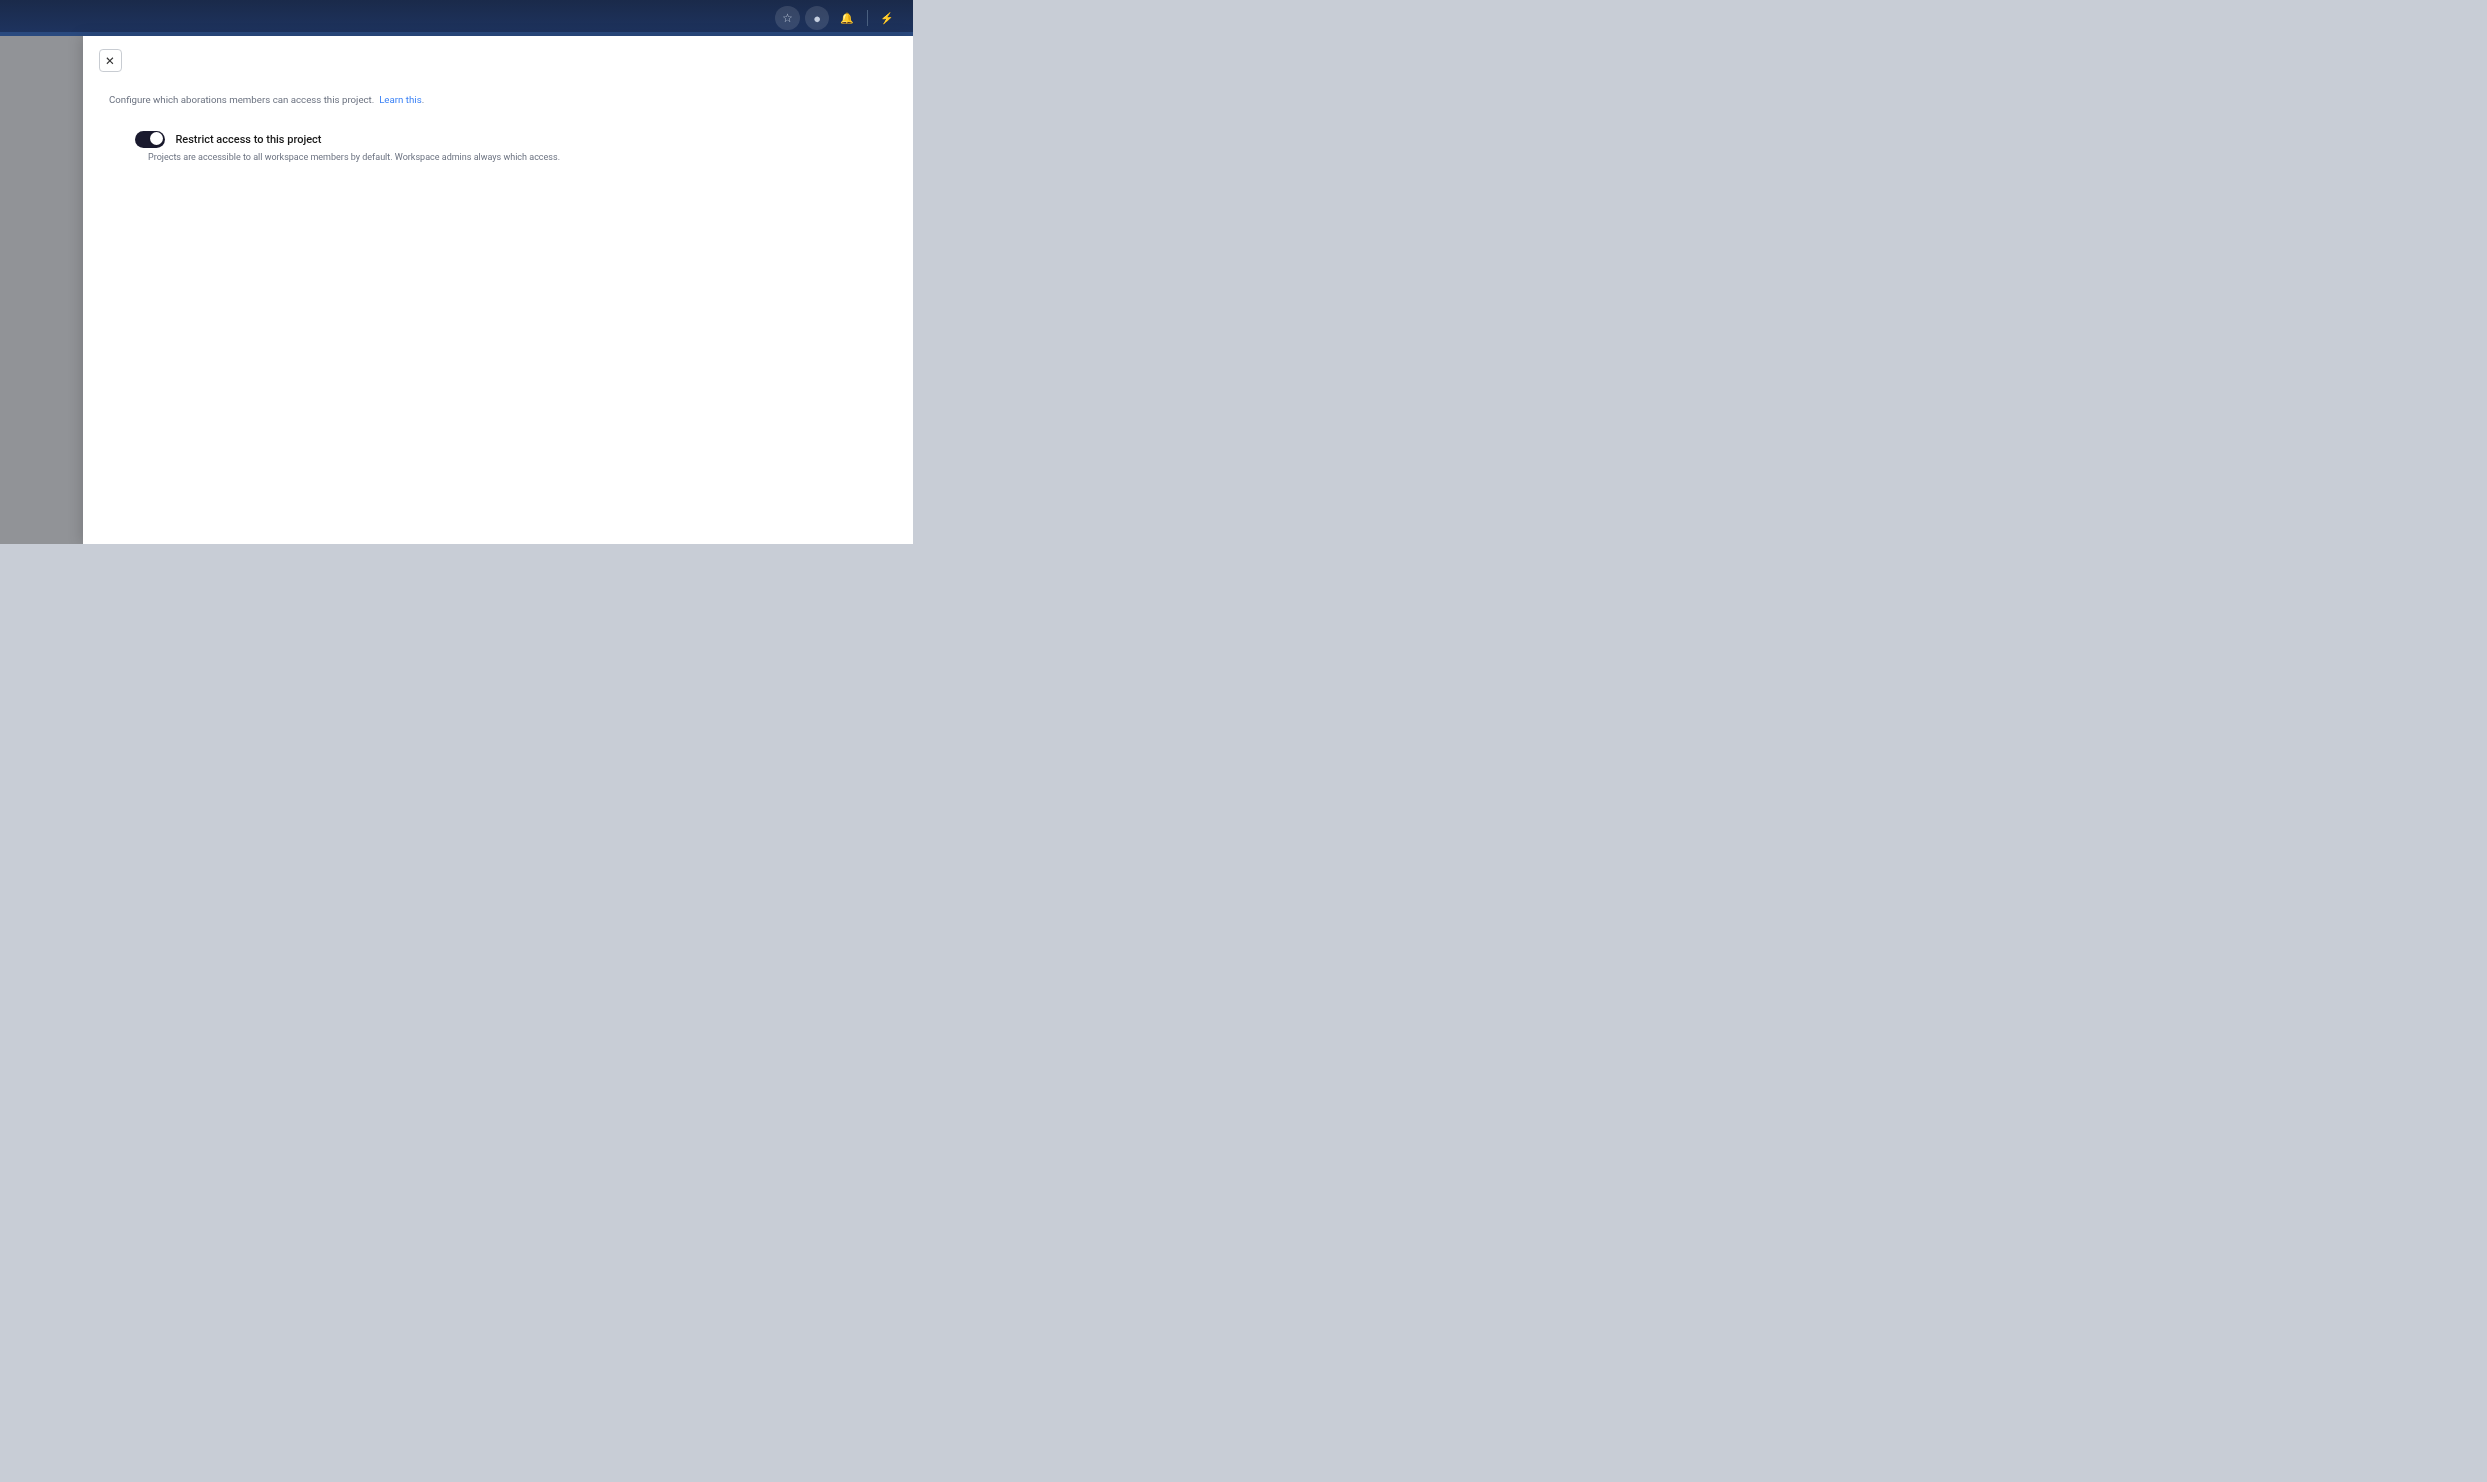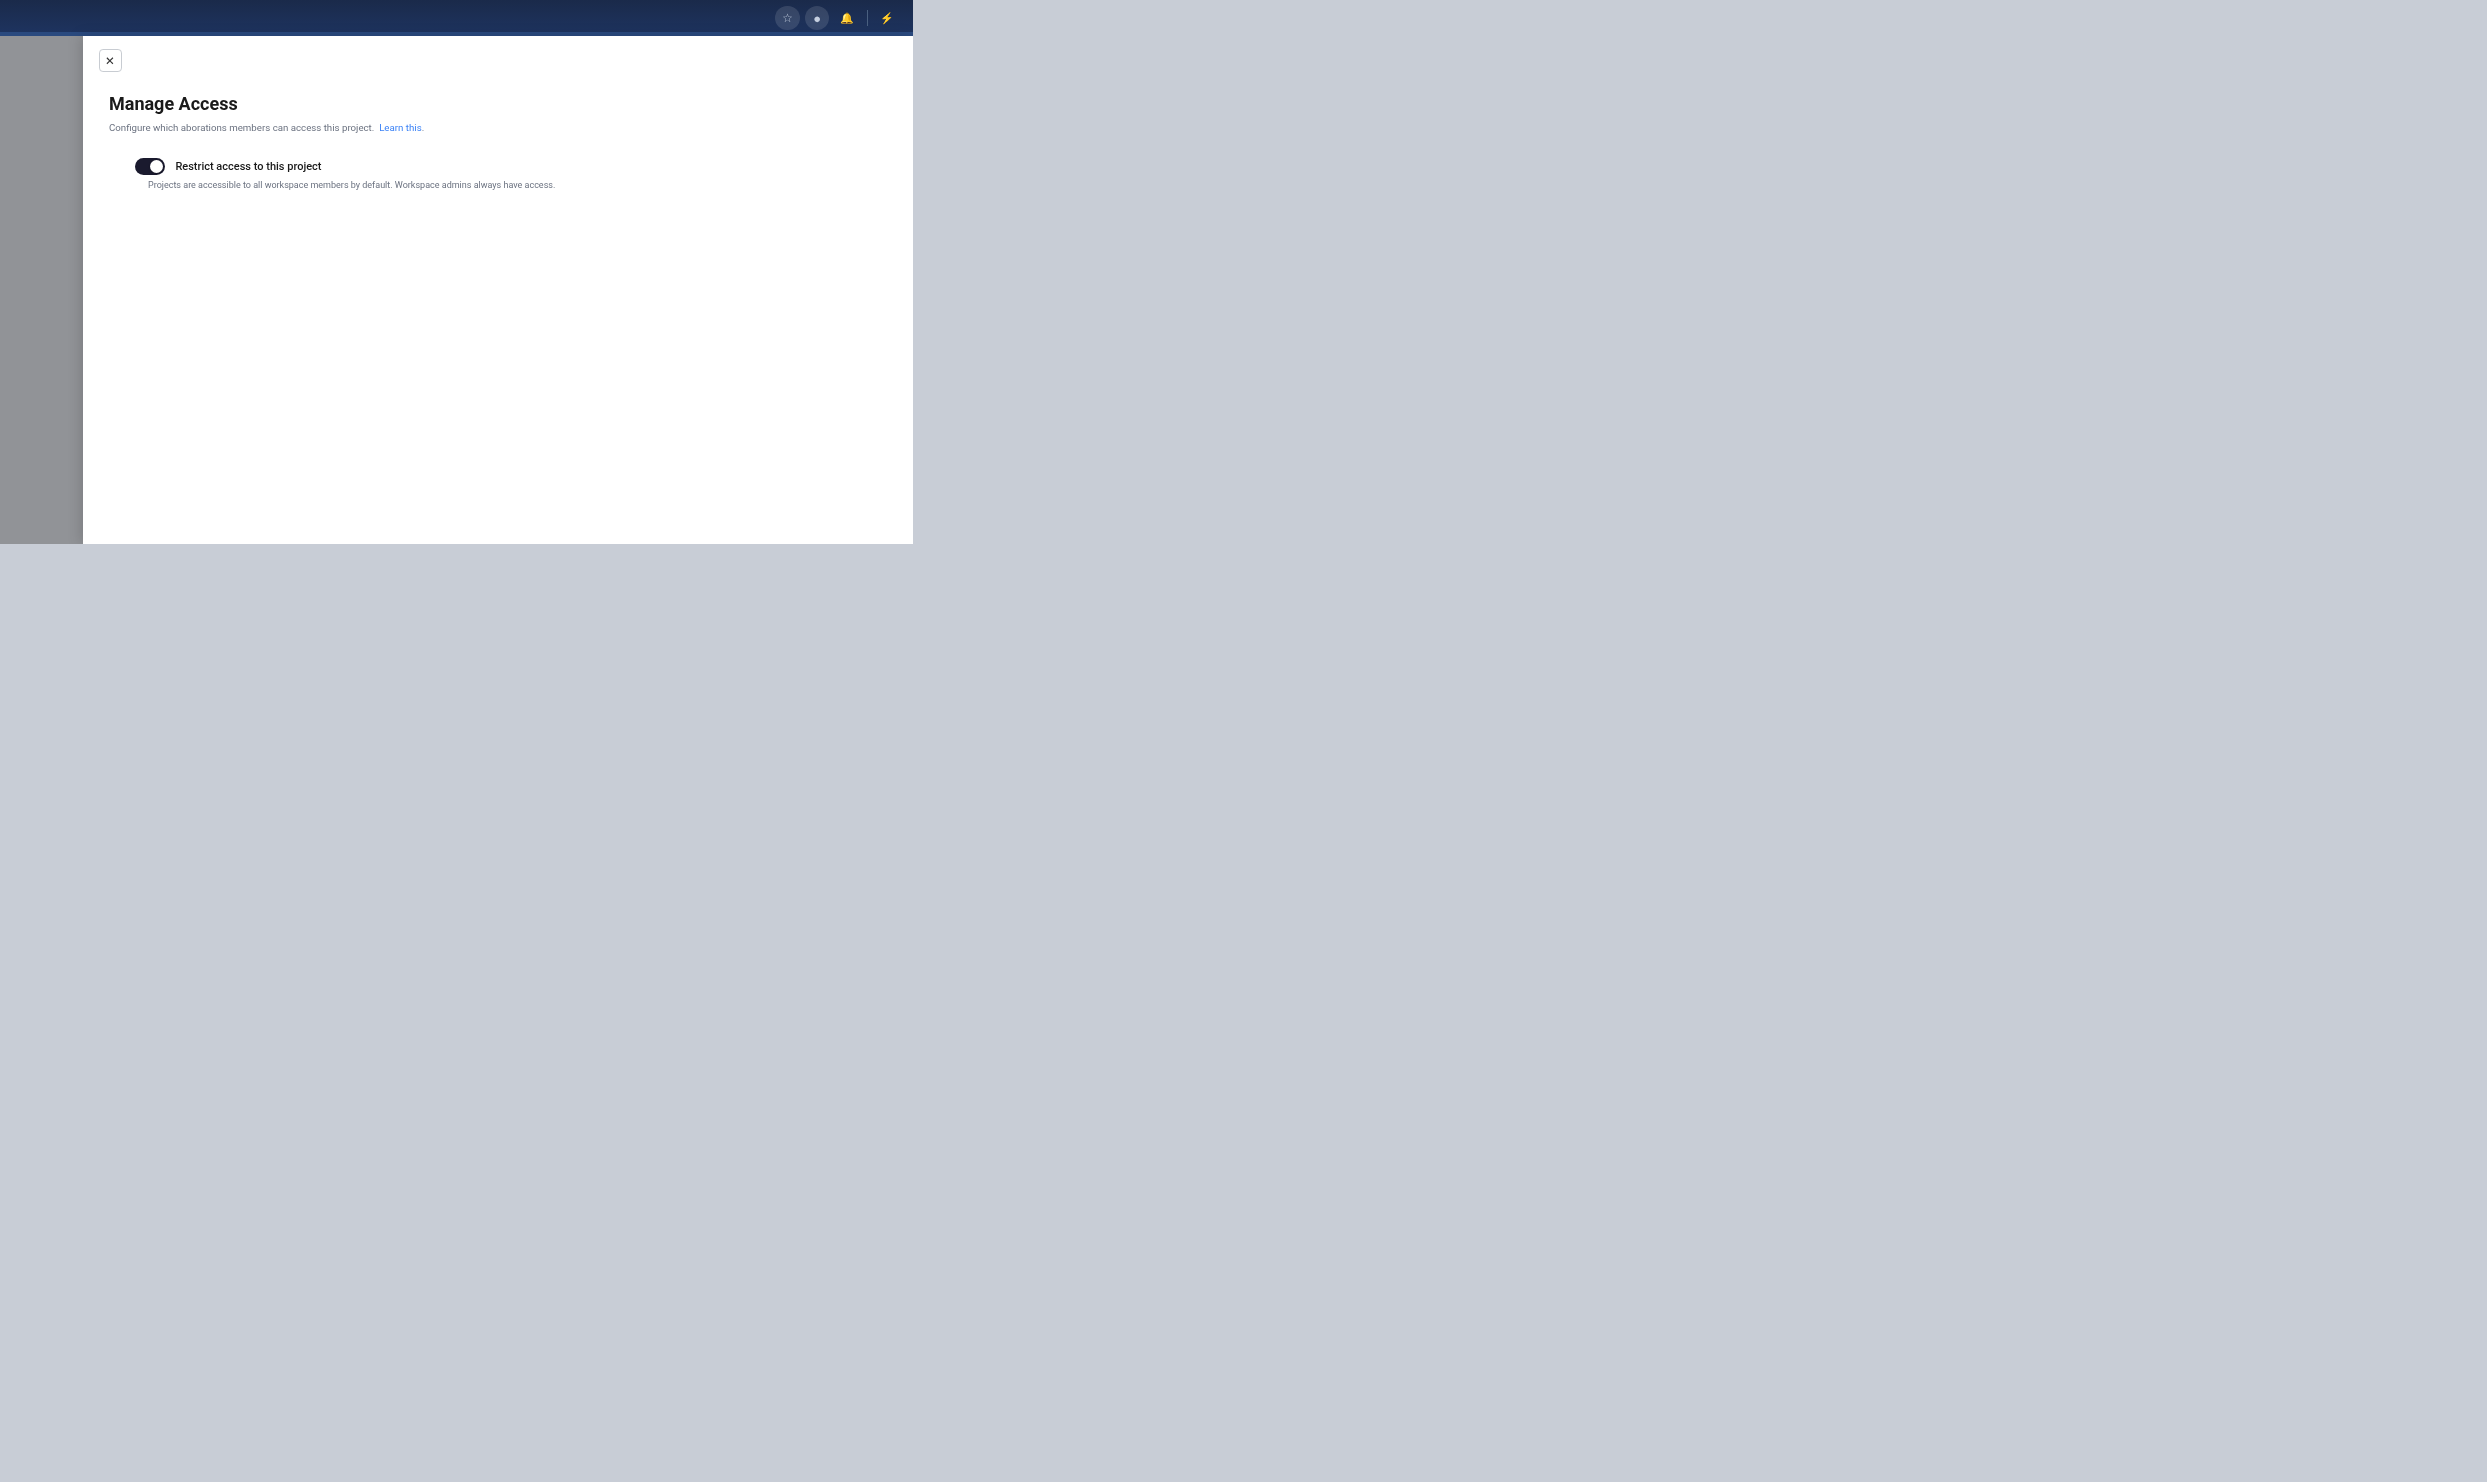--- a/index.html
+++ b/index.html
@@ -301,38 +301,37 @@
   <div class="modal-panel">
 
     <div class="modal-header">
       <button class="close-btn" title="Close">
         <span style="font-size:11.7px; font-weight:300; color:#333;">✕</span>
       </button>
     </div>
 
     <div class="modal-body">
 
-      <h1 class="modal-title">Manage Access</h1>
 
       <p class="modal-subtitle">
         <span>Configure which aborations members can access this project.</span>
         &nbsp;<a href="#">Learn this</a><span>.</span>
       </p>
 
       <div class="toggle-section">
         <div class="toggle-row">
 
           <div class="toggle-switch active">
             <div class="toggle-track">
               <div class="toggle-thumb"></div>
             </div>
           </div>
 
           <span class="toggle-label">Restrict access to this project</span>
         </div>
 
-        <p class="toggle-description">Projects are accessible to all workspace members by default. Workspace admins always have access.</p>
+        <p class="toggle-description">Projects are accessible to all workspace members by default. Workspace admins always which access.</p>
       </div>
 
     </div>
   </div>
 </div>
 
 
 </body></html>

